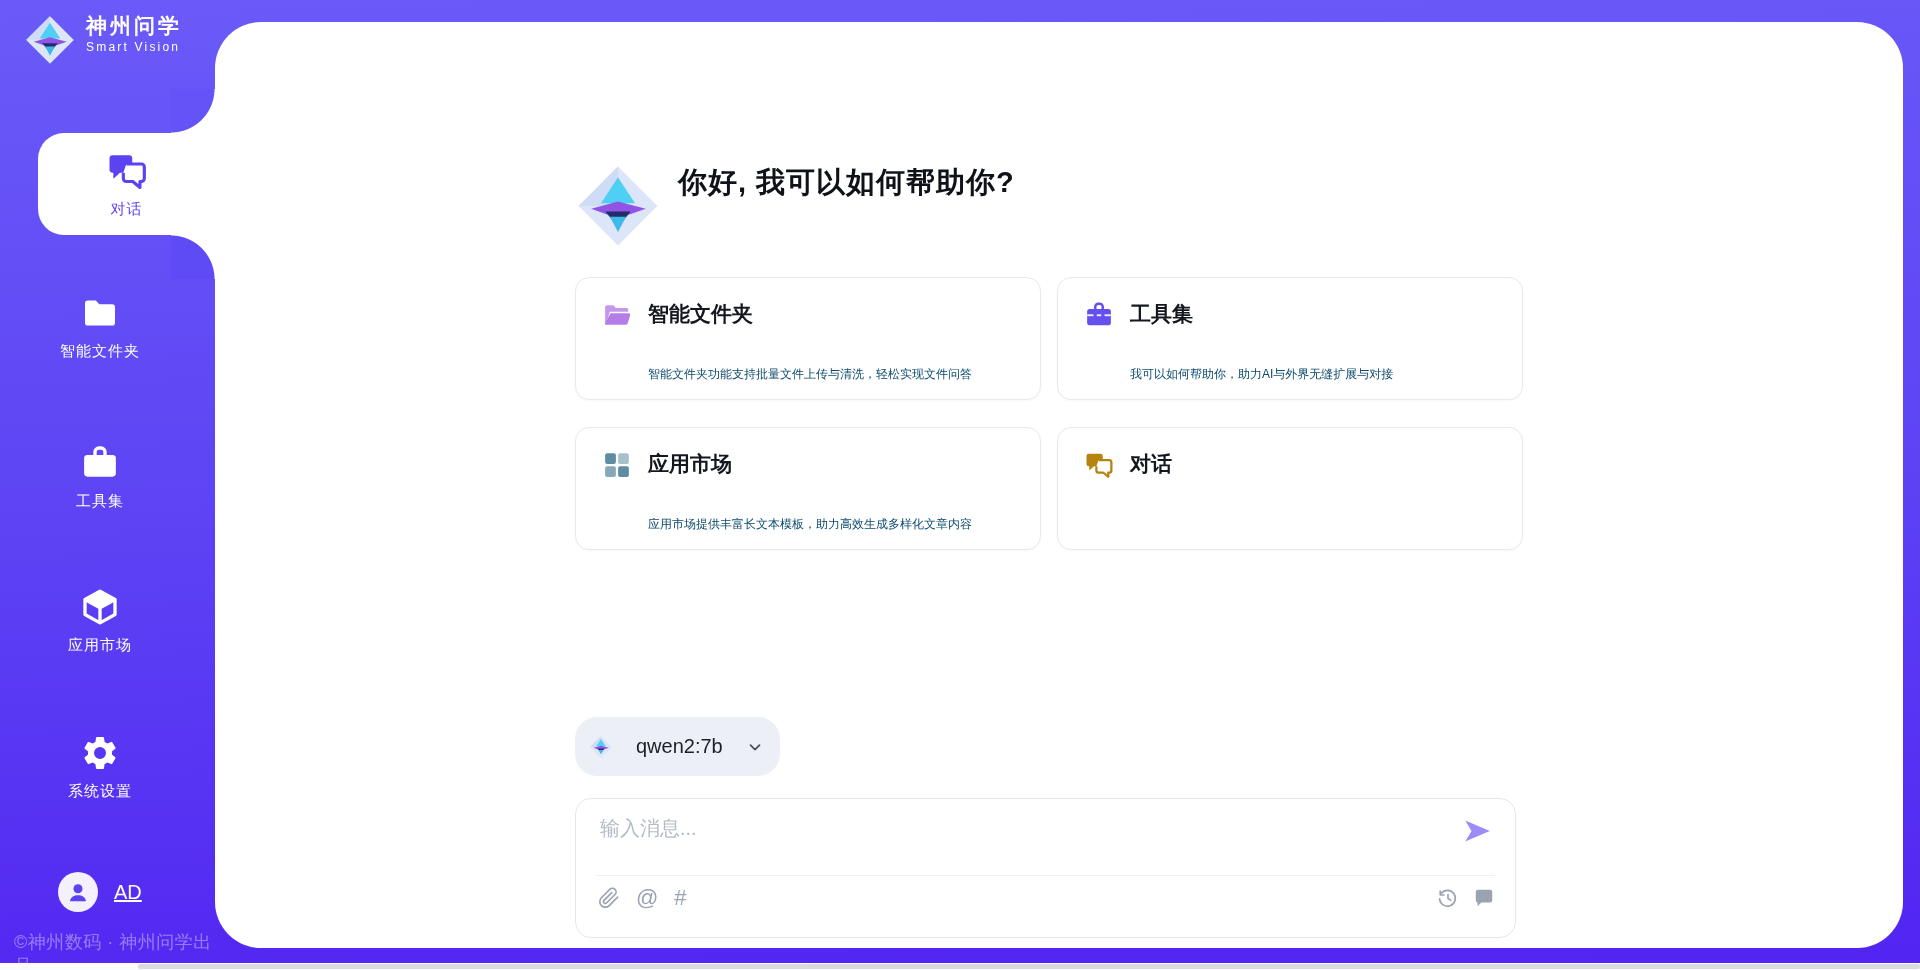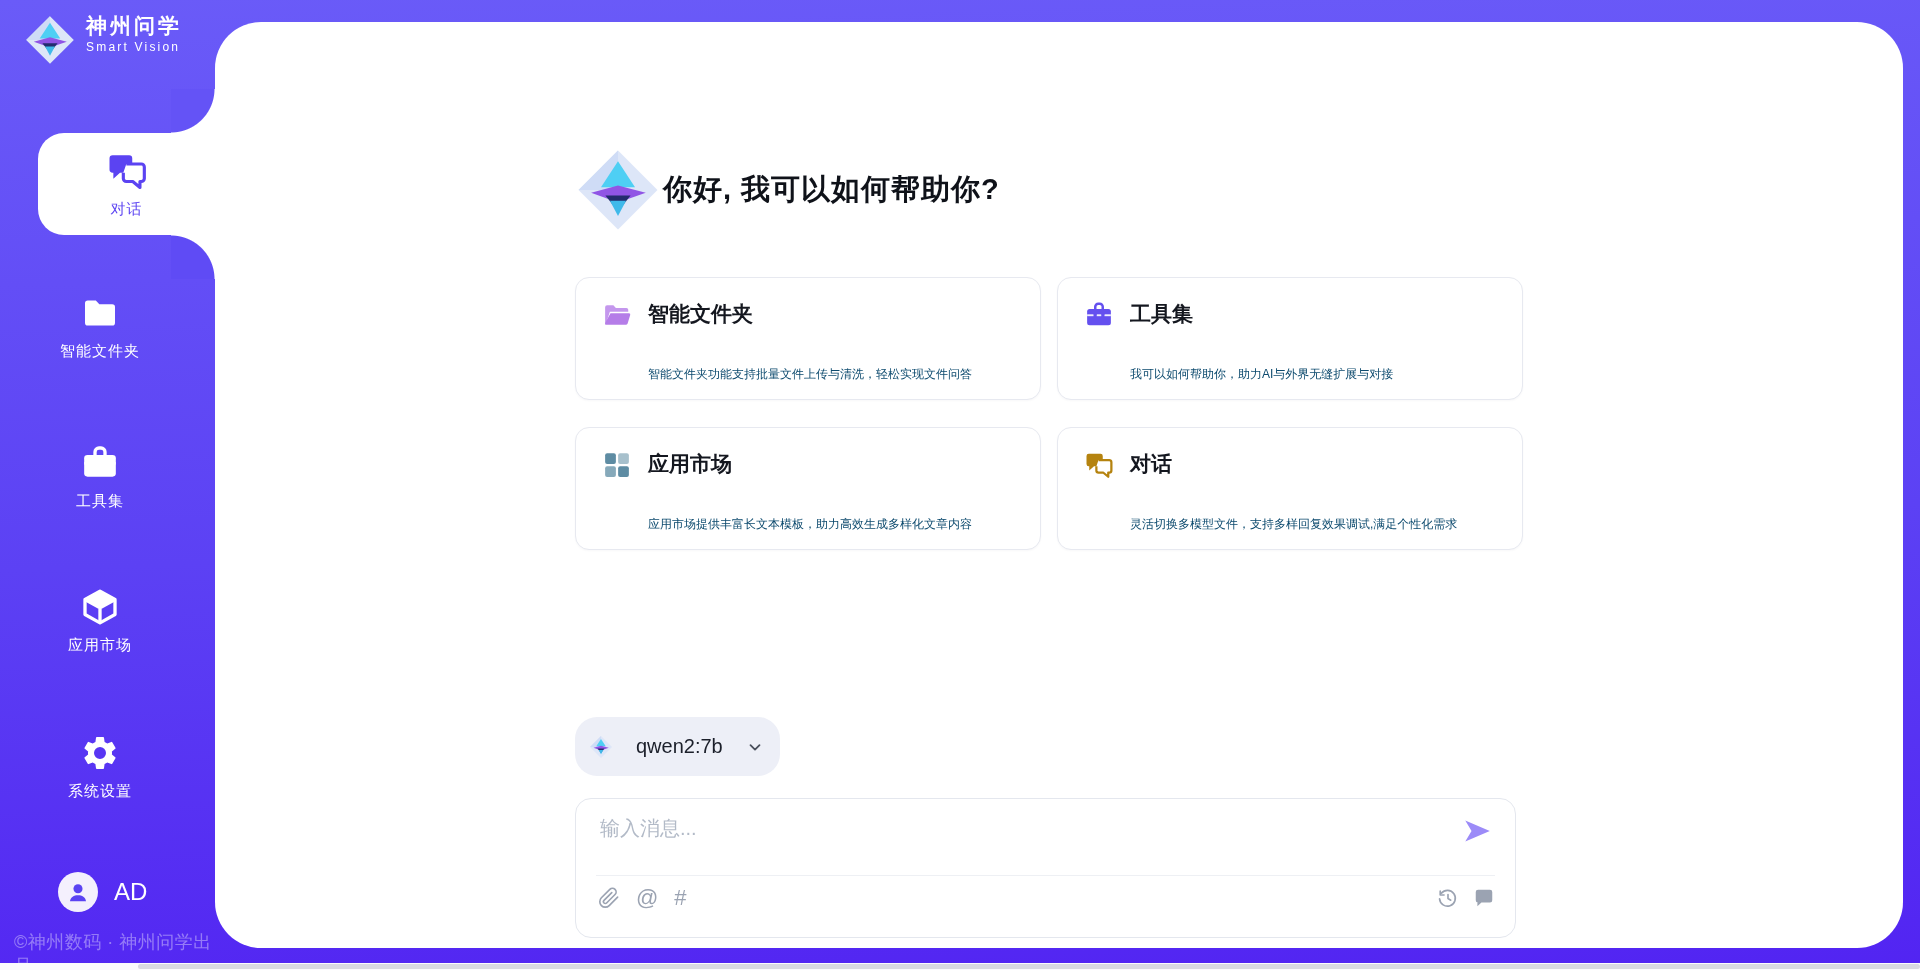--- a/index.html
+++ b/index.html
@@ -29,29 +29,29 @@
     align-items:center; gap:9px; color:#fff; cursor:pointer; }
   .nav-svg { width:40px; height:40px; display:block; }
   .nav-label { font-size:15px; letter-spacing:1px; }
   .nav-folder { top:293px; } .nav-toolbox { top:443px; }
   .nav-cube { top:587px; }  .nav-gear { top:733px; }
 
   .user-row { position:absolute; left:58px; top:872px; display:flex; align-items:center; gap:16px; }
   .avatar { width:40px; height:40px; border-radius:50%; background:#f4f0fd;
     display:flex; align-items:center; justify-content:center; color:#5B43F2; cursor:pointer; }
   .avatar svg { width:26px; height:26px; }
-  .user-name { color:#fff; font-size:24px; }
+  .user-name { color:#fff; font-size:20px;text-decoration:underline; }
   .copyright { position:absolute; left:14px; top:930px; color:rgba(255,255,255,.38);
     font-size:18px; letter-spacing:.5px; }
 
   
   .panel { position:absolute; left:215px; top:22px; width:1688px; height:926px;
     background:#fff; border-radius:46px; }
 
-  .greeting-row { position:absolute; left:360px; top:125px; display:flex; align-items:center; gap:2px; }
+  .greeting-row { position:absolute; left:360px; top:141px; display:flex; align-items:flex-start; gap:17px; }
   .greeting-row svg { width:86px; height:86px; }
   .greeting-text { font-size:29px; font-weight:bold; color:#0f1219; letter-spacing:1px; }
 
   .cards { position:absolute; left:360px; top:255px; width:948px;
     display:grid; grid-template-columns:1fr 1fr; column-gap:16px; row-gap:27px; }
   .card { height:123px; border:1px solid #e7e9f0; border-radius:14px; background:#fff;
     padding:20px 24px 0 26px; display:grid; grid-template-columns:46px 1fr;
     cursor:pointer; box-shadow:0 1px 2px rgba(30,35,60,.03); }
   .card-icon { width:30px; height:30px; margin-top:2px; }
   .card-title { font-size:21px; font-weight:bold; color:#14171f; line-height:32px; }
@@ -235,21 +235,20 @@
         </svg>
       <div class="card-title">应用市场</div>
       <div class="card-desc">应用市场提供丰富长文本模板，助力高效生成多样化文章内容</div>
     </div>
 
     <div class="card">
       <svg class="card-icon" viewBox="0 0 24 24" style="color: rgb(181, 131, 15);">
           <use href="#icon-chat-double"></use>
         </svg>
       <div class="card-title">对话</div>
-      <div class="card-desc">灵活切换多模型文件，支持多样回复效果调试,满足个性化需求</div>
     </div>
   </div>
 
   <div class="model-pill">
     <svg class="mini" viewBox="0 0 96 96">
         <use href="#diamond-logo"></use>
       </svg>
     <span class="model-name">qwen2:7b</span>
     <svg class="chev" viewBox="0 0 24 24" fill="none" stroke="currentColor" stroke-width="2.4" stroke-linecap="round" stroke-linejoin="round">
         <path d="M6 9.5l6 6 6-6"></path>

